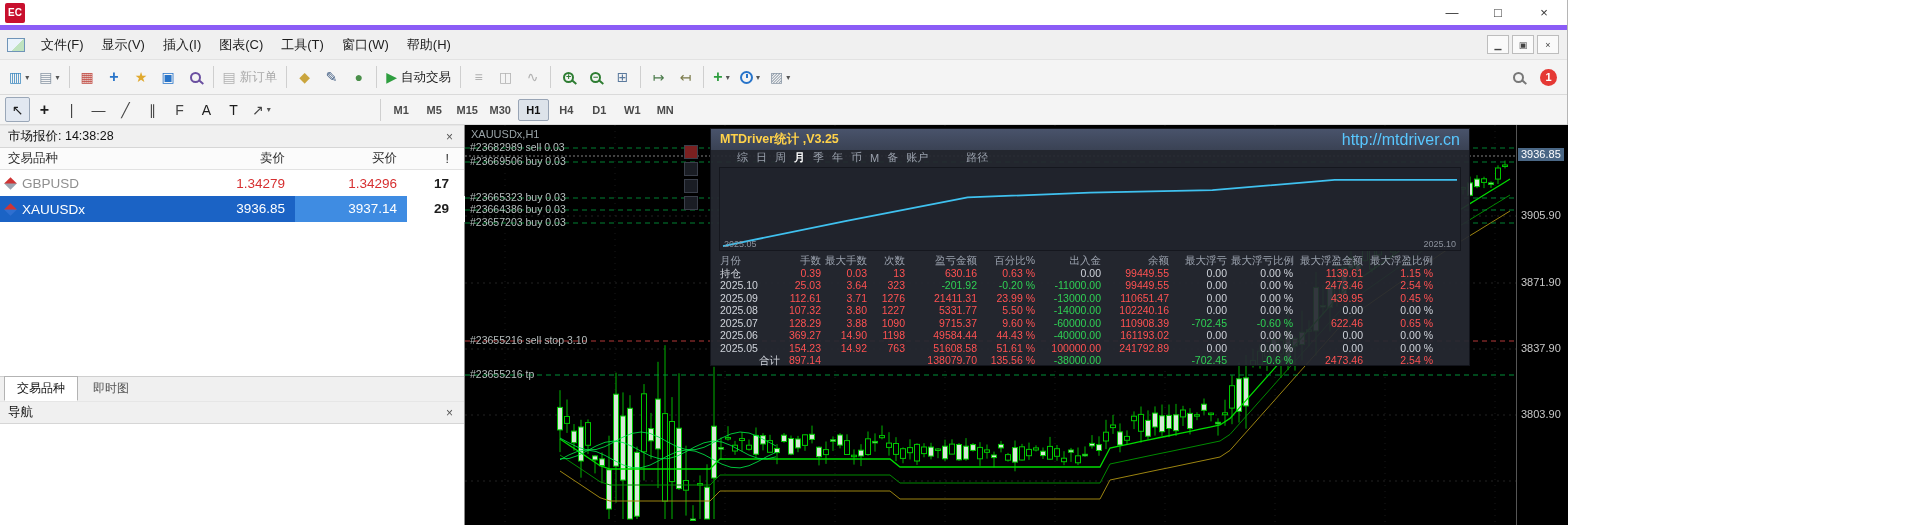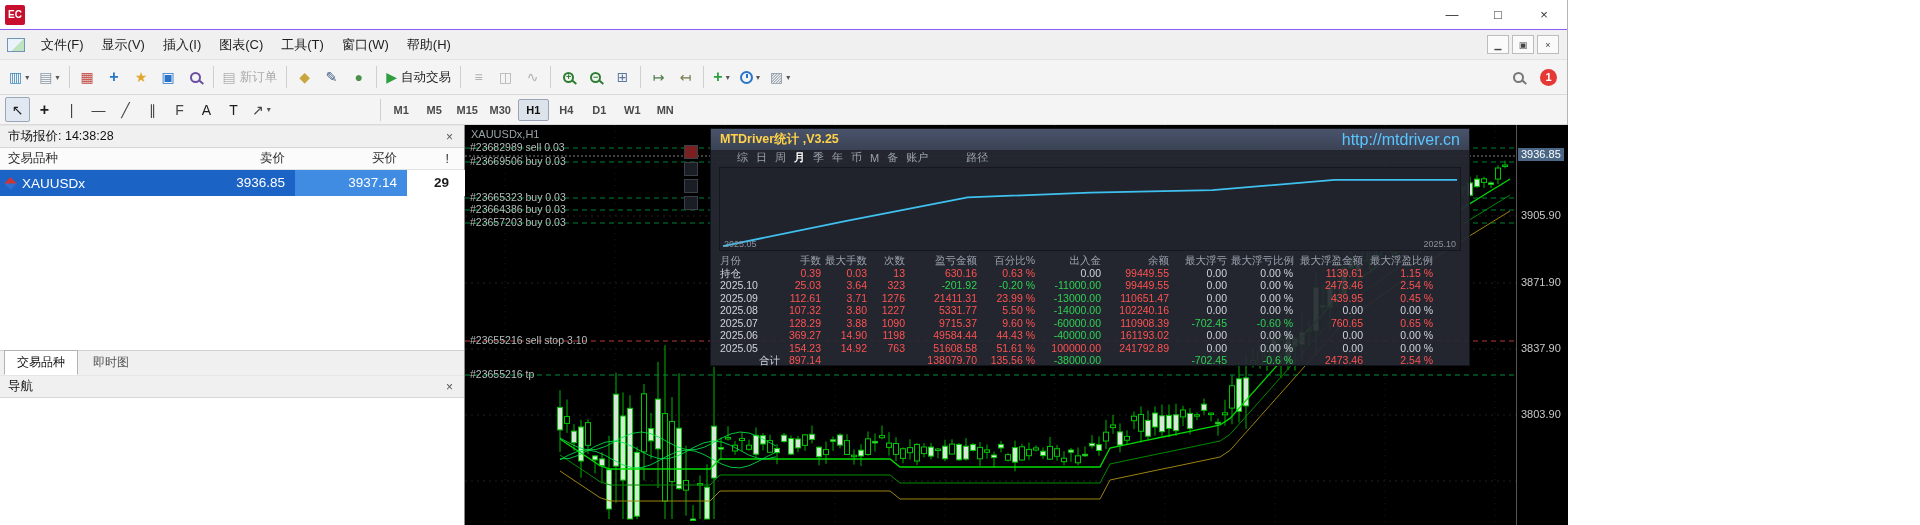--- a/index.html
+++ b/index.html
@@ -1,21 +1,21 @@
 <!DOCTYPE html>
 <html><head>
 <meta charset="utf-8">
 <style>
 * { margin:0; padding:0; box-sizing:border-box; }
 html,body { width:1920px; height:525px; overflow:hidden; background:#ffffff; font-family:"Liberation Sans","DejaVu Sans",sans-serif; }
 .screen { position:relative; width:1920px; height:525px; background:#ffffff; }
 .window { position:absolute; left:0; top:0; width:1568px; height:525px; background:#f0f0f0; border-right:1px solid #b5b5b5; }
 
 
-.titlebar { position:absolute; left:0; top:0; width:100%; height:30px; background:#ffffff; border-bottom:1px solid #8b5cf6; display:flex; align-items:center; }
+.titlebar { position:absolute; left:0; top:0; width:100%; height:30px; background:#ffffff; border-bottom:5px solid #8b5cf6; display:flex; align-items:center; }
 .app-icon { width:20px; height:20px; margin:0 7px 0 5px; background:#c8102e; color:#fff; font-size:10px; font-weight:bold; display:flex; align-items:center; justify-content:center; border-radius:2px; }
 .title-text { font-size:13.5px; color:#111; font-weight:500; }
 .win-controls { margin-left:auto; display:flex; height:100%; }
 .win-btn { width:46px; height:100%; display:flex; align-items:center; justify-content:center; font-size:13px; color:#333; cursor:default; }
 
 
 .menubar { position:absolute; left:0; top:30px; width:100%; height:30px; background:#f0f0f0; border-bottom:1px solid #e2e2e2; display:flex; align-items:center; font-size:13px; color:#1d1d1d; }
 .menu-chart-icon { width:18px; height:14px; margin:0 7px 0 7px; background:linear-gradient(135deg,#eaf3fb 55%,#bfe3bf 55%); border:1px solid #6f94b8; }
 .menu-items { display:flex; }
 .menu-item { padding:15px 9px; }
@@ -308,20 +308,29 @@
         <span>市场报价: 14:38:28</span>
         <span class="panel-close">×</span>
       </div>
       <div class="mw-header">
         <div class="sym">交易品种</div>
         <div class="num">卖价</div>
         <div class="num">买价</div>
         <div class="spread">!</div>
       </div>
       <div>
+          <div class="mw-row">
+            <div class="mw-cell sym">
+              <span class="sym-icon" style="background: linear-gradient(135deg, rgb(207, 52, 52) 49%, rgb(154, 164, 176) 51%);"></span>
+              <span class="sym-name" style="color: rgb(143, 143, 143);">GBPUSD</span>
+            </div>
+            <div class="mw-cell num bid" style="color: rgb(214, 48, 49);">1.34279</div>
+            <div class="mw-cell num ask" style="color: rgb(214, 48, 49);">1.34296</div>
+            <div class="mw-cell spread">17</div>
+          </div>
           <div class="mw-row selected">
             <div class="mw-cell sym">
               <span class="sym-icon" style="background: linear-gradient(135deg, rgb(207, 52, 52) 49%, rgb(47, 111, 208) 51%);"></span>
               <span class="sym-name">XAUUSDx</span>
             </div>
             <div class="mw-cell num bid">3936.85</div>
             <div class="mw-cell num ask">3937.14</div>
             <div class="mw-cell spread">29</div>
           </div>
         </div>
@@ -745,21 +754,21 @@
             <div class="st-cell first" style="color: rgb(207, 211, 218);">2025.07</div>
             <div class="st-cell" style="color: rgb(255, 82, 82);">128.29</div>
             <div class="st-cell" style="color: rgb(255, 82, 82);">3.88</div>
             <div class="st-cell" style="color: rgb(255, 82, 82);">1090</div>
             <div class="st-cell" style="color: rgb(255, 82, 82);">9715.37</div>
             <div class="st-cell" style="color: rgb(255, 82, 82);">9.60 %</div>
             <div class="st-cell" style="color: rgb(47, 209, 84);">-60000.00</div>
             <div class="st-cell" style="color: rgb(255, 82, 82);">110908.39</div>
             <div class="st-cell" style="color: rgb(47, 209, 84);">-702.45</div>
             <div class="st-cell" style="color: rgb(47, 209, 84);">-0.60 %</div>
-            <div class="st-cell" style="color: rgb(255, 82, 82);">760.65</div>
+            <div class="st-cell" style="color: rgb(255, 82, 82);">622.46</div>
             <div class="st-cell" style="color: rgb(255, 82, 82);">0.65 %</div>
             <div class="st-cell first" style="color: rgb(207, 211, 218);">2025.06</div>
             <div class="st-cell" style="color: rgb(255, 82, 82);">369.27</div>
             <div class="st-cell" style="color: rgb(255, 82, 82);">14.90</div>
             <div class="st-cell" style="color: rgb(255, 82, 82);">1198</div>
             <div class="st-cell" style="color: rgb(255, 82, 82);">49584.44</div>
             <div class="st-cell" style="color: rgb(255, 82, 82);">44.43 %</div>
             <div class="st-cell" style="color: rgb(47, 209, 84);">-40000.00</div>
             <div class="st-cell" style="color: rgb(255, 82, 82);">161193.02</div>
             <div class="st-cell" style="color: rgb(207, 211, 218);">0.00</div>

